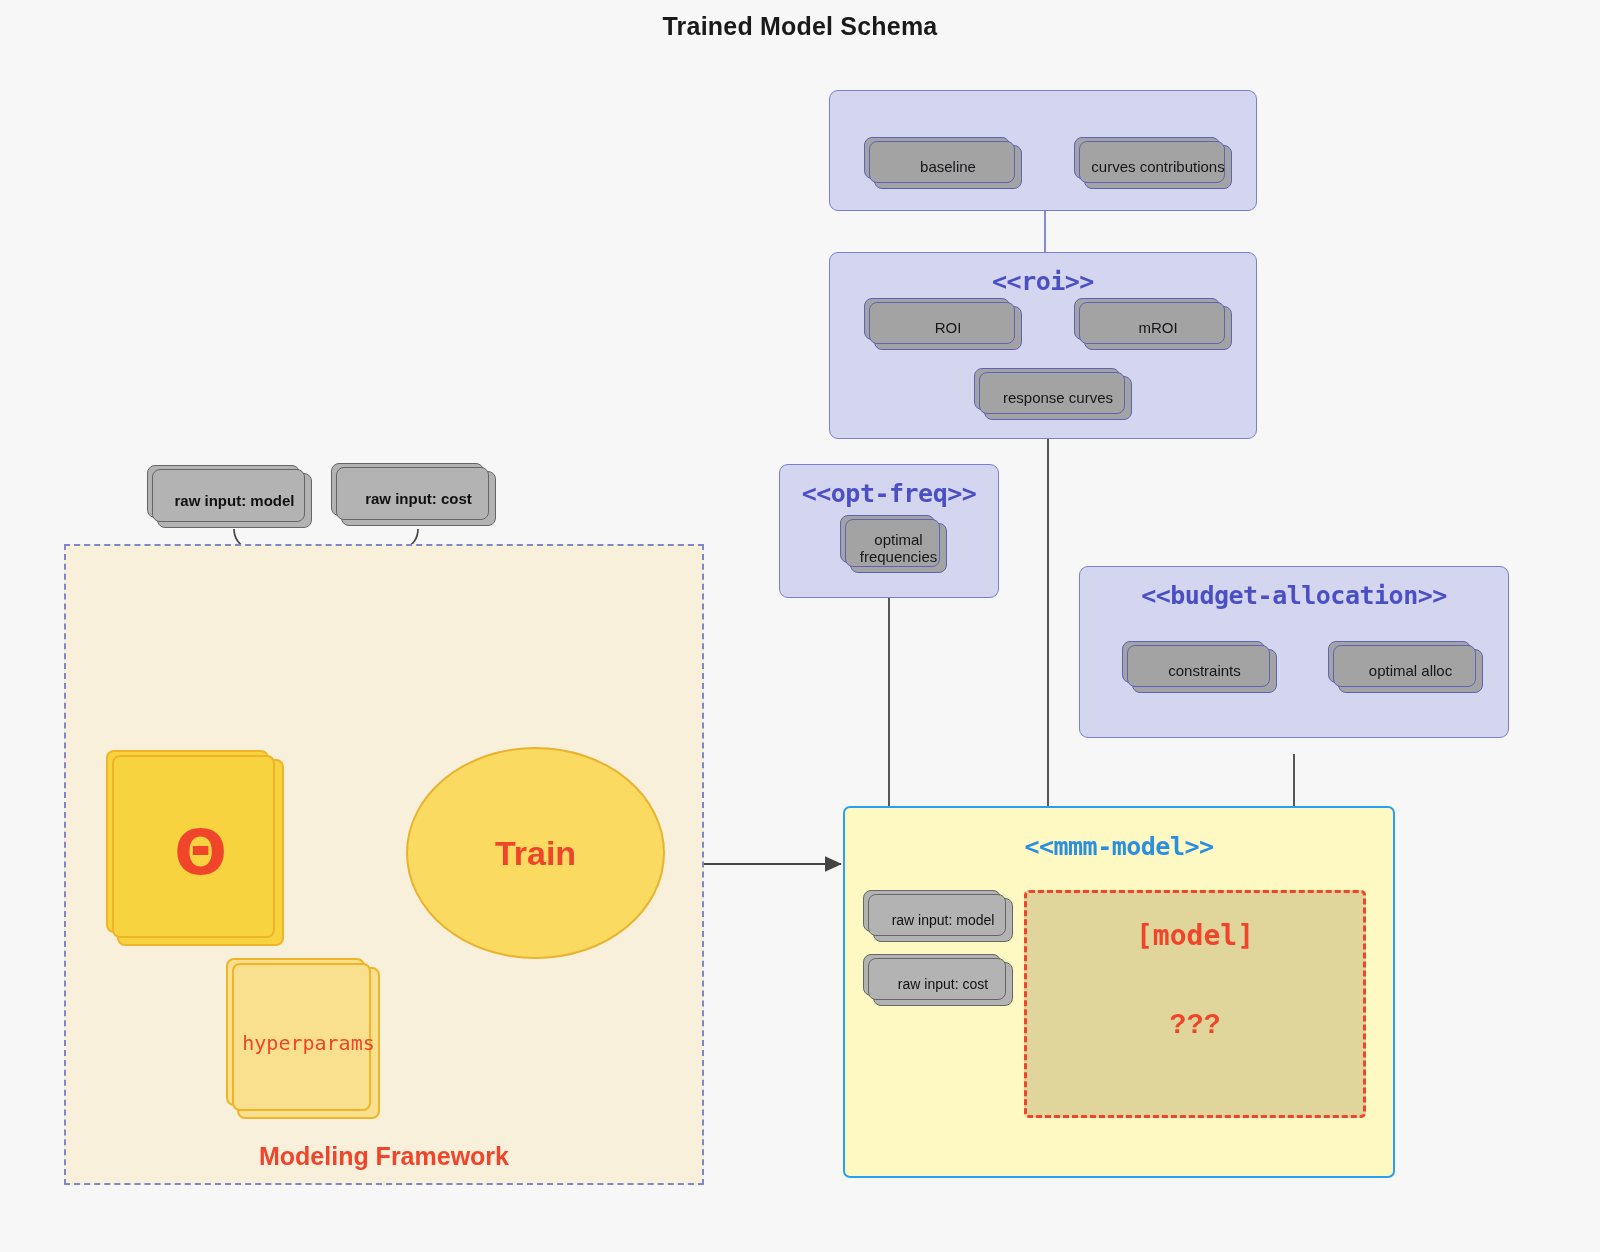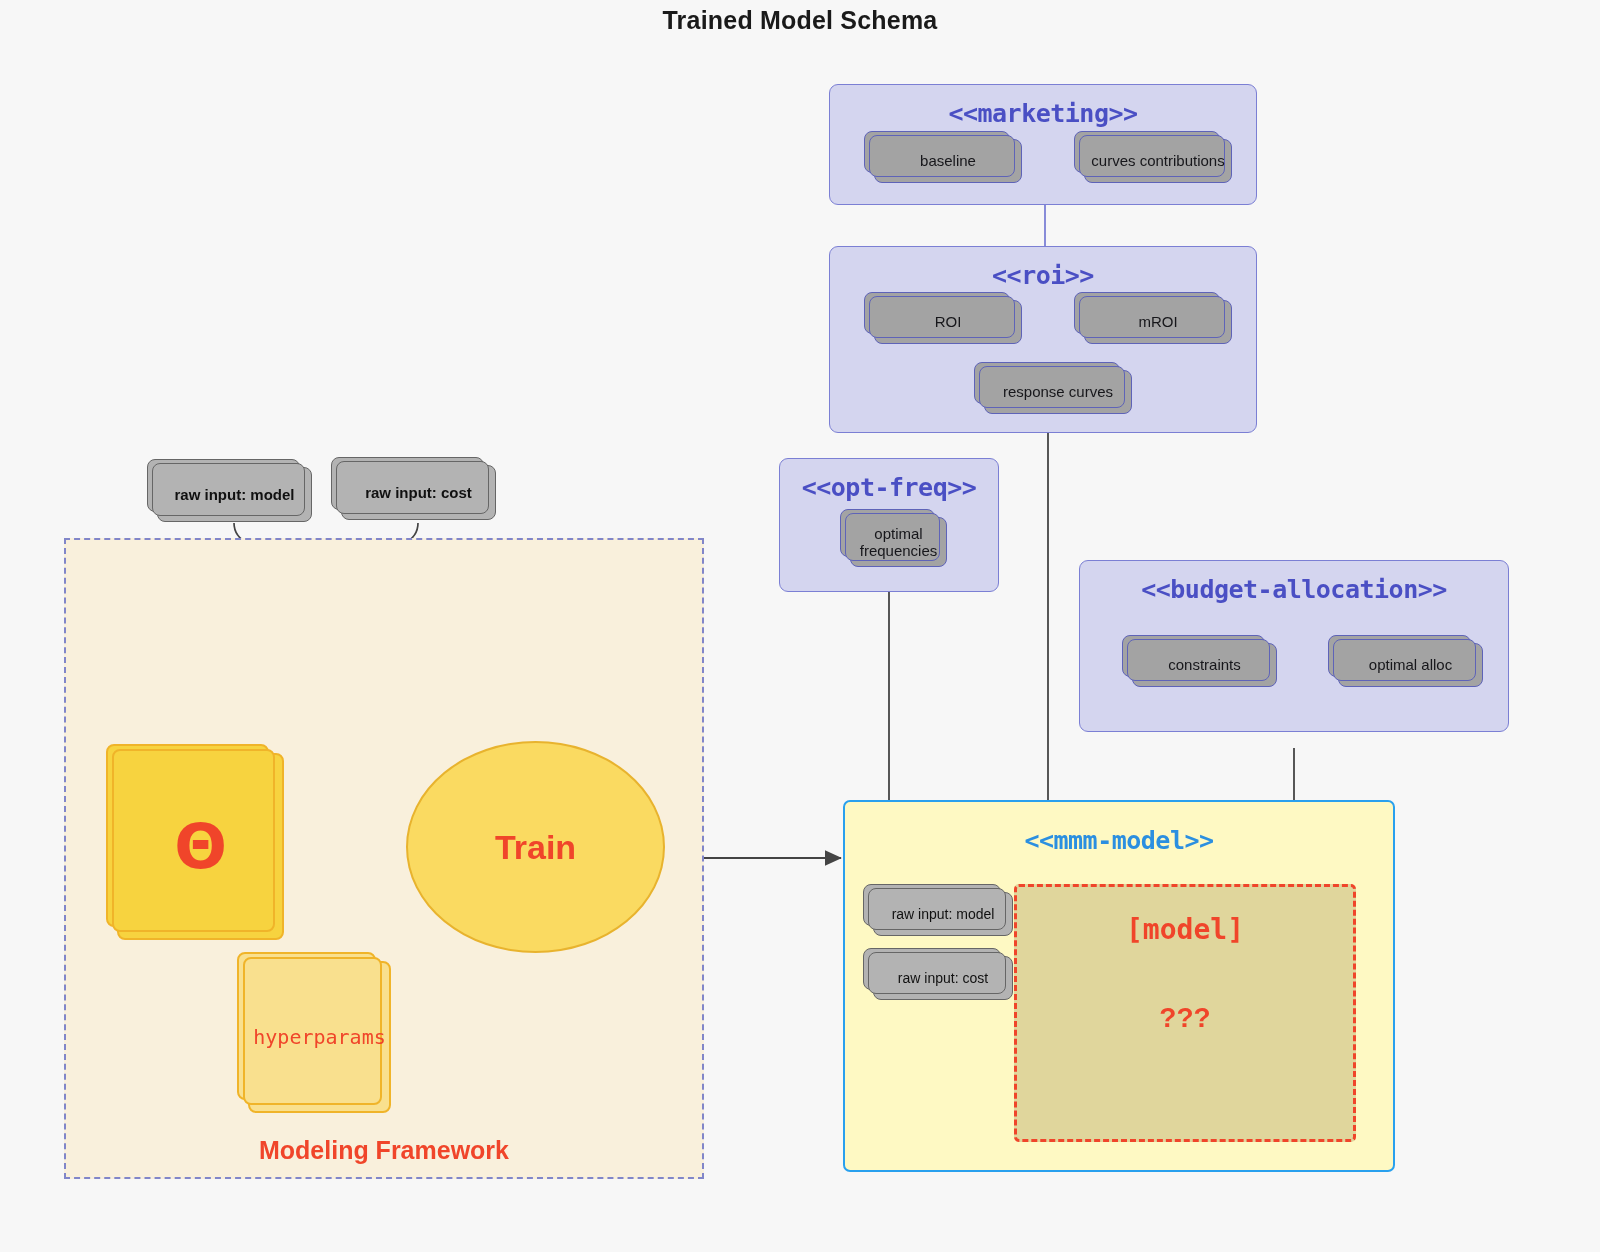--- a/index.html
+++ b/index.html
@@ -4,21 +4,21 @@
 <title>Trained Model Schema</title>
 <style>
   html,body{margin:0;padding:0;}
   body{
     width:1600px;height:1252px;
     background:#f7f7f7;
     font-family:"Liberation Sans", sans-serif;
     position:relative;
     overflow:hidden;
   }
-  #canvas{position:absolute;inset:0;}
+  #canvas{position:absolute;inset:0;margin-top:6px;}
   .abs{position:absolute;box-sizing:border-box;}
 
   
   .title{
     left:0;top:6px;width:1600px;text-align:center;
     font-size:25px;font-weight:bold;color:#1a1a1a;
     letter-spacing:.2px;
   }
 
   
@@ -175,21 +175,20 @@
     <path d="M424,628 C500,640 536,690 536,738" fill="none" stroke="#e8411f" stroke-width="2.6" marker-end="url(#arrR)"></path>
 
     <line x1="284" y1="847" x2="398" y2="847" stroke="#e8411f" stroke-width="2.6" marker-end="url(#arrR)"></line>
 
     <path d="M382,1037 C470,1037 528,1010 536,952" fill="none" stroke="#e8411f" stroke-width="2.6" marker-end="url(#arrR)"></path>
 
     <line x1="704" y1="858" x2="841" y2="858" stroke="#444" stroke-width="1.8" marker-end="url(#arrG)"></line>
   </svg>
 
   <div class="abs pkg" style="left:829px;top:84px;width:428px;height:121px;">
-    <div class="pkg-title">&lt;&lt;marketing&gt;&gt;</div>
     <div class="abs node stack" style="left:44px;top:54px;width:148px;height:44px;">
       <span>baseline</span>
     </div>
     <div class="abs node stack" style="left:254px;top:54px;width:148px;height:44px;">
       <span>curves contributions</span>
     </div>
   </div>
 
   <div class="abs pkg" style="left:829px;top:246px;width:428px;height:187px;">
     <div class="pkg-title">&lt;&lt;roi&gt;&gt;</div>
@@ -235,33 +234,33 @@
 
 
   <div class="abs ynode y-dark stack" style="left:117px;top:753px;width:167px;height:187px;">
     <span class="theta">Θ</span>
   </div>
 
   <div class="abs ellipse" style="left:406px;top:741px;width:259px;height:212px;">
     <span>Train</span>
   </div>
 
-  <div class="abs ynode y-light stack mono" style="left:248px;top:961px;width:143px;height:152px;font-size:20px;">
+  <div class="abs ynode y-light stack mono" style="left:237px;top:961px;width:143px;height:152px;font-size:20px;">
     <span>hyperparams</span>
   </div>
 
   <div class="abs mmm" style="left:843px;top:800px;width:552px;height:372px;">
     <div class="mmm-title">&lt;&lt;mmm-model&gt;&gt;</div>
 
     <div class="abs node grey grey-sm stack" style="left:28px;top:90px;width:140px;height:44px;">
       <span>raw input: model</span>
     </div>
     <div class="abs node grey grey-sm stack" style="left:28px;top:154px;width:140px;height:44px;">
       <span>raw input: cost</span>
     </div>
 
-    <div class="abs model-box" style="left:169px;top:82px;width:342px;height:258px;">
+    <div class="abs model-box" style="left:179px;top:82px;width:342px;height:228px;">
       <div class="model-label">[model]</div>
       <div class="model-q">???</div>
     </div>
   </div>
 
 </div>
 
 </body></html>

